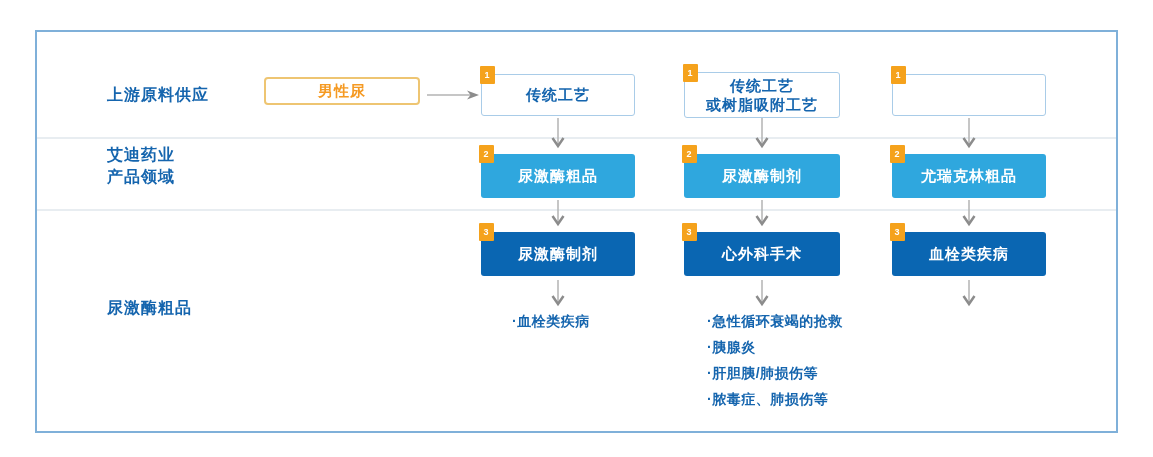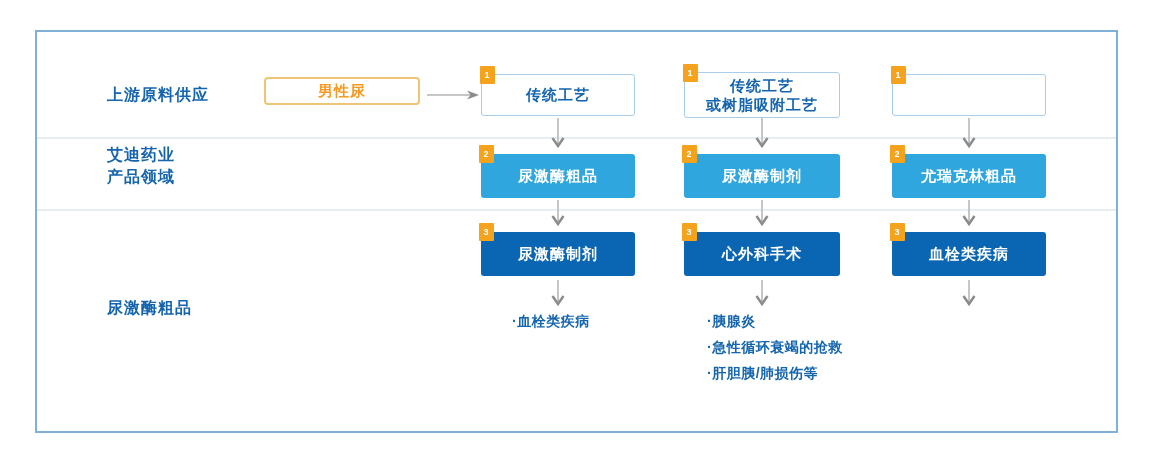--- a/index.html
+++ b/index.html
@@ -163,19 +163,20 @@
     </svg>
     <svg class="v-arrow" style="left:925px;top:248px;height:30px;" viewBox="0 0 14 30">
       <line x1="7" y1="0" x2="7" y2="22" stroke="#b3b3b3" stroke-width="1.5"></line>
       <polyline points="1.5,16 7,24 12.5,16" fill="none" stroke="#8c8c8c" stroke-width="2.5"></polyline>
     </svg>
 
     <div class="indit ind1">
       <div>·血栓类疾病</div>
     </div>
     <div class="indit ind2">
+      <div>·急性循环衰竭的抢救</div>
       <div>·胰腺炎</div>
-      <div>·急性循环衰竭的抢救</div>
       <div>·肝胆胰/肺损伤等</div>
+      <div>·脓毒症、肺损伤等</div>
     </div>
 
   </div>
 </div>
 
 </body></html>

